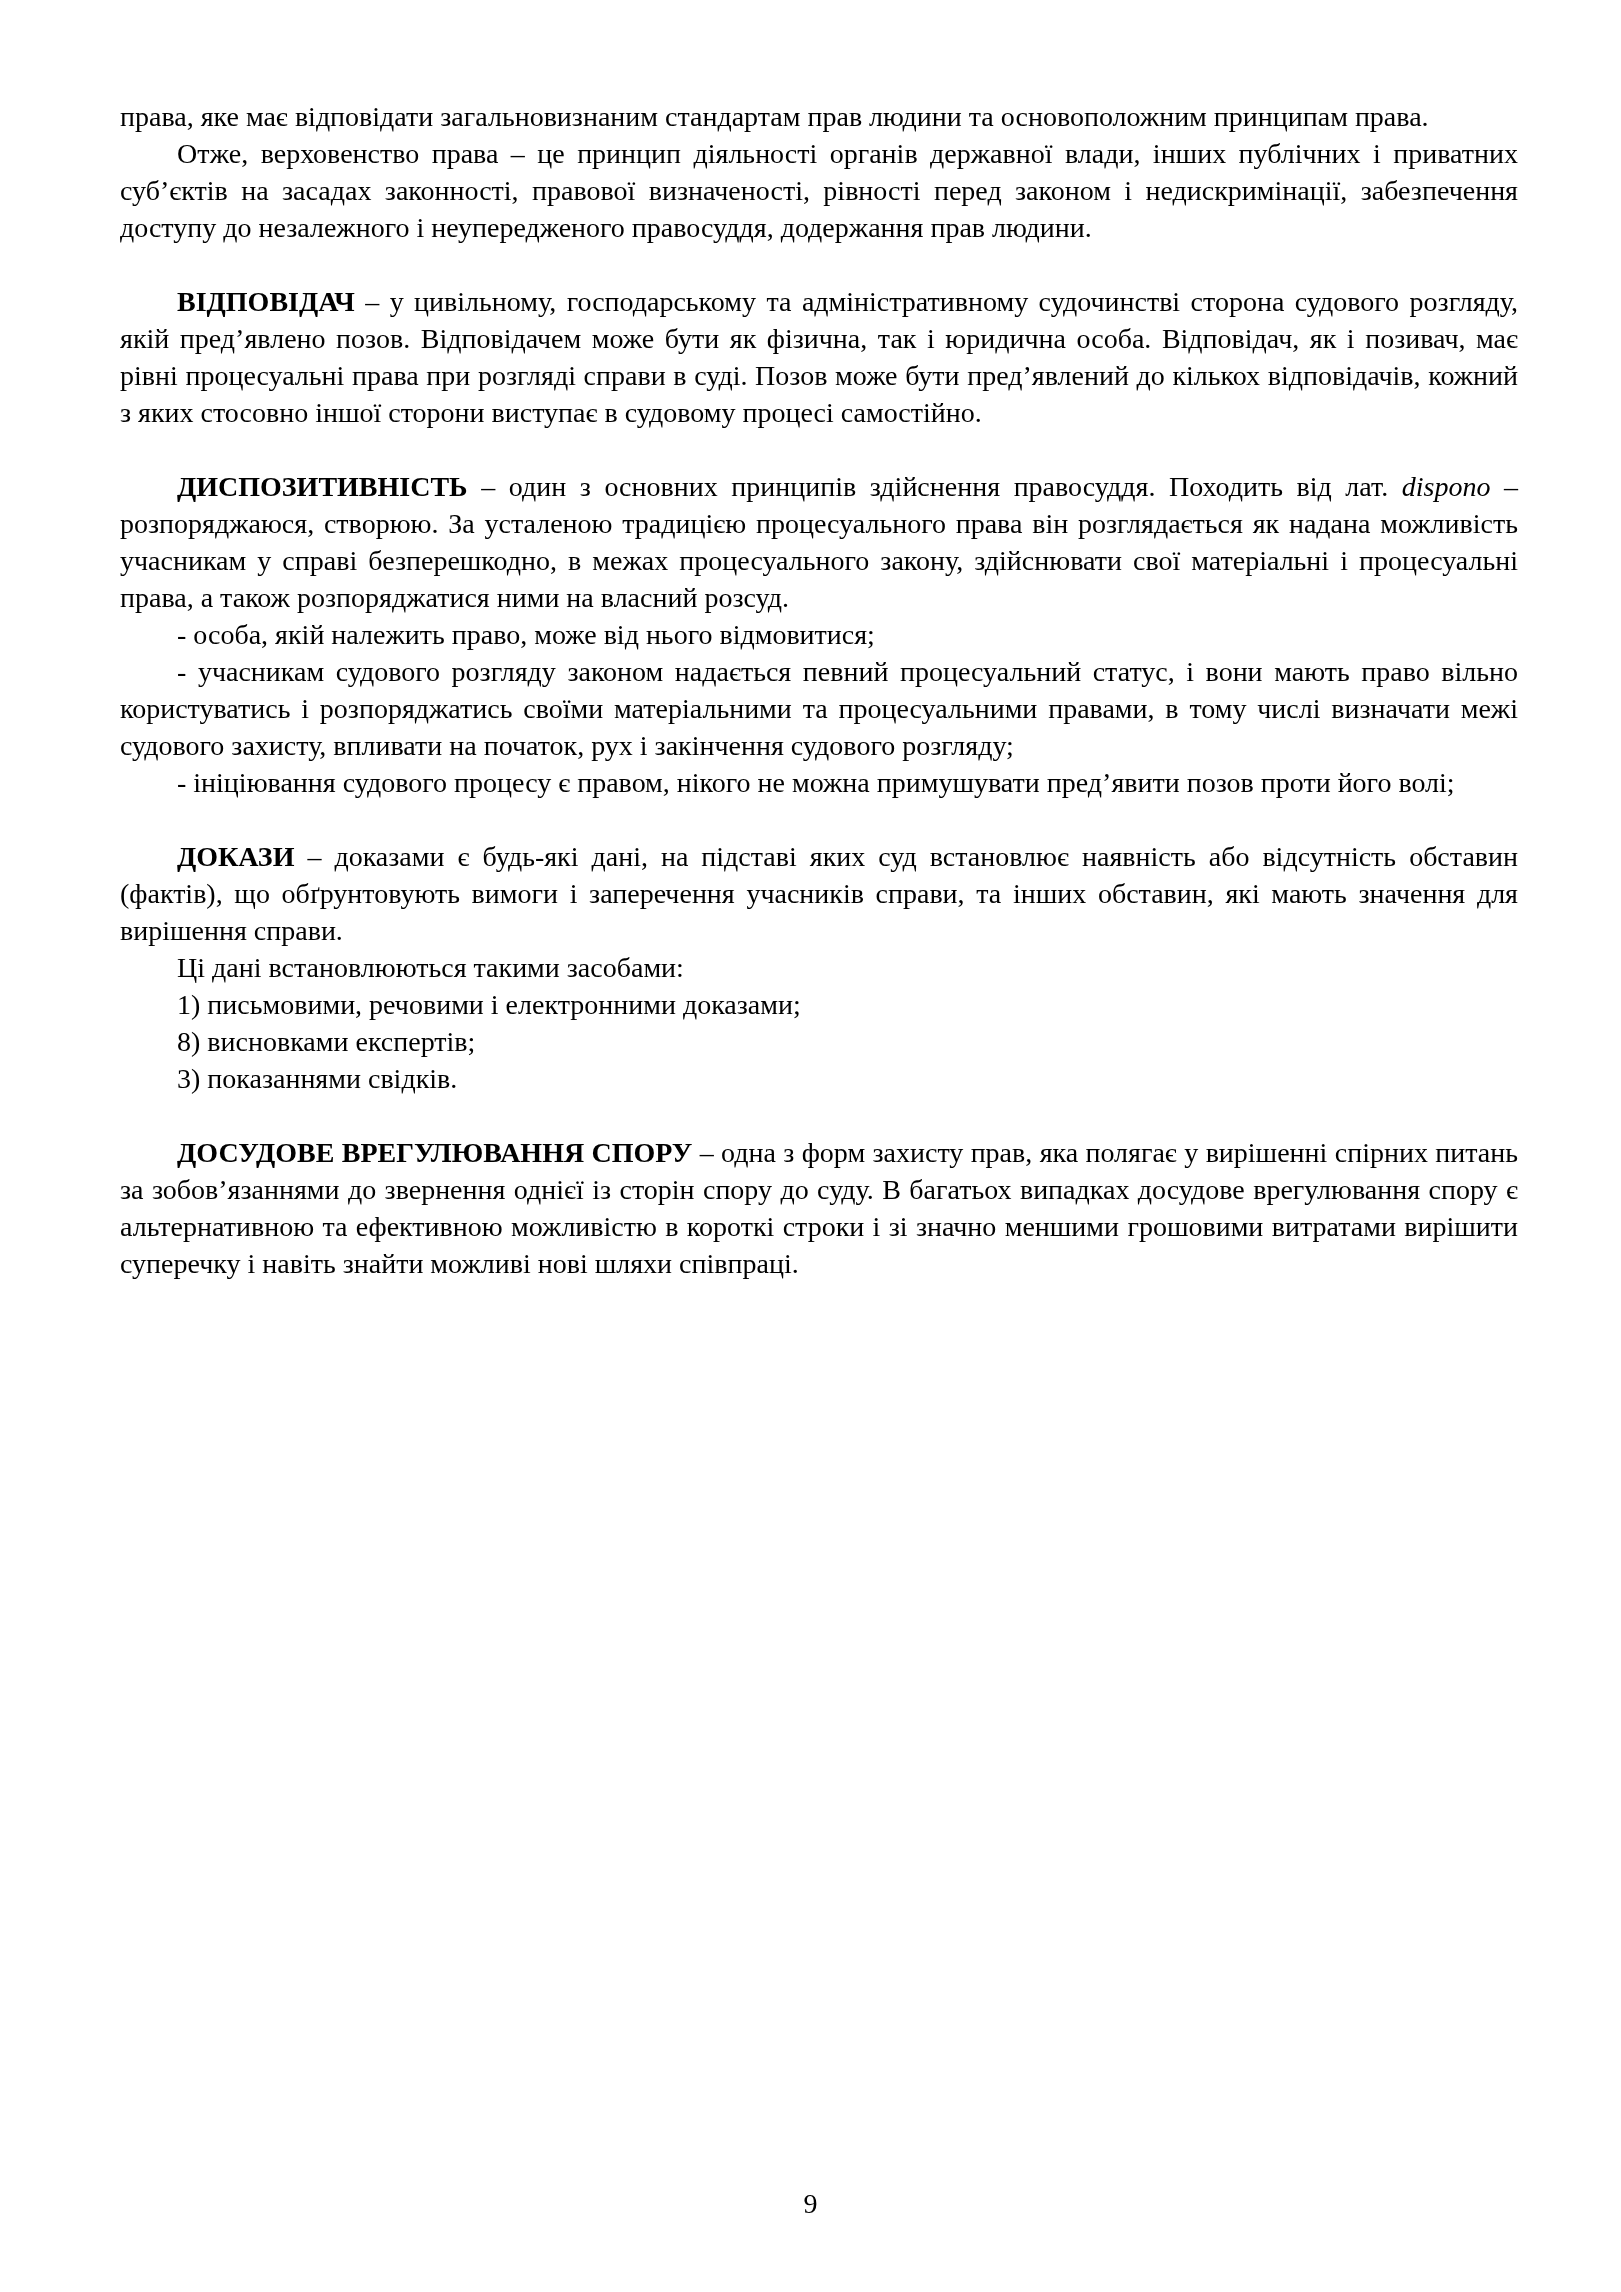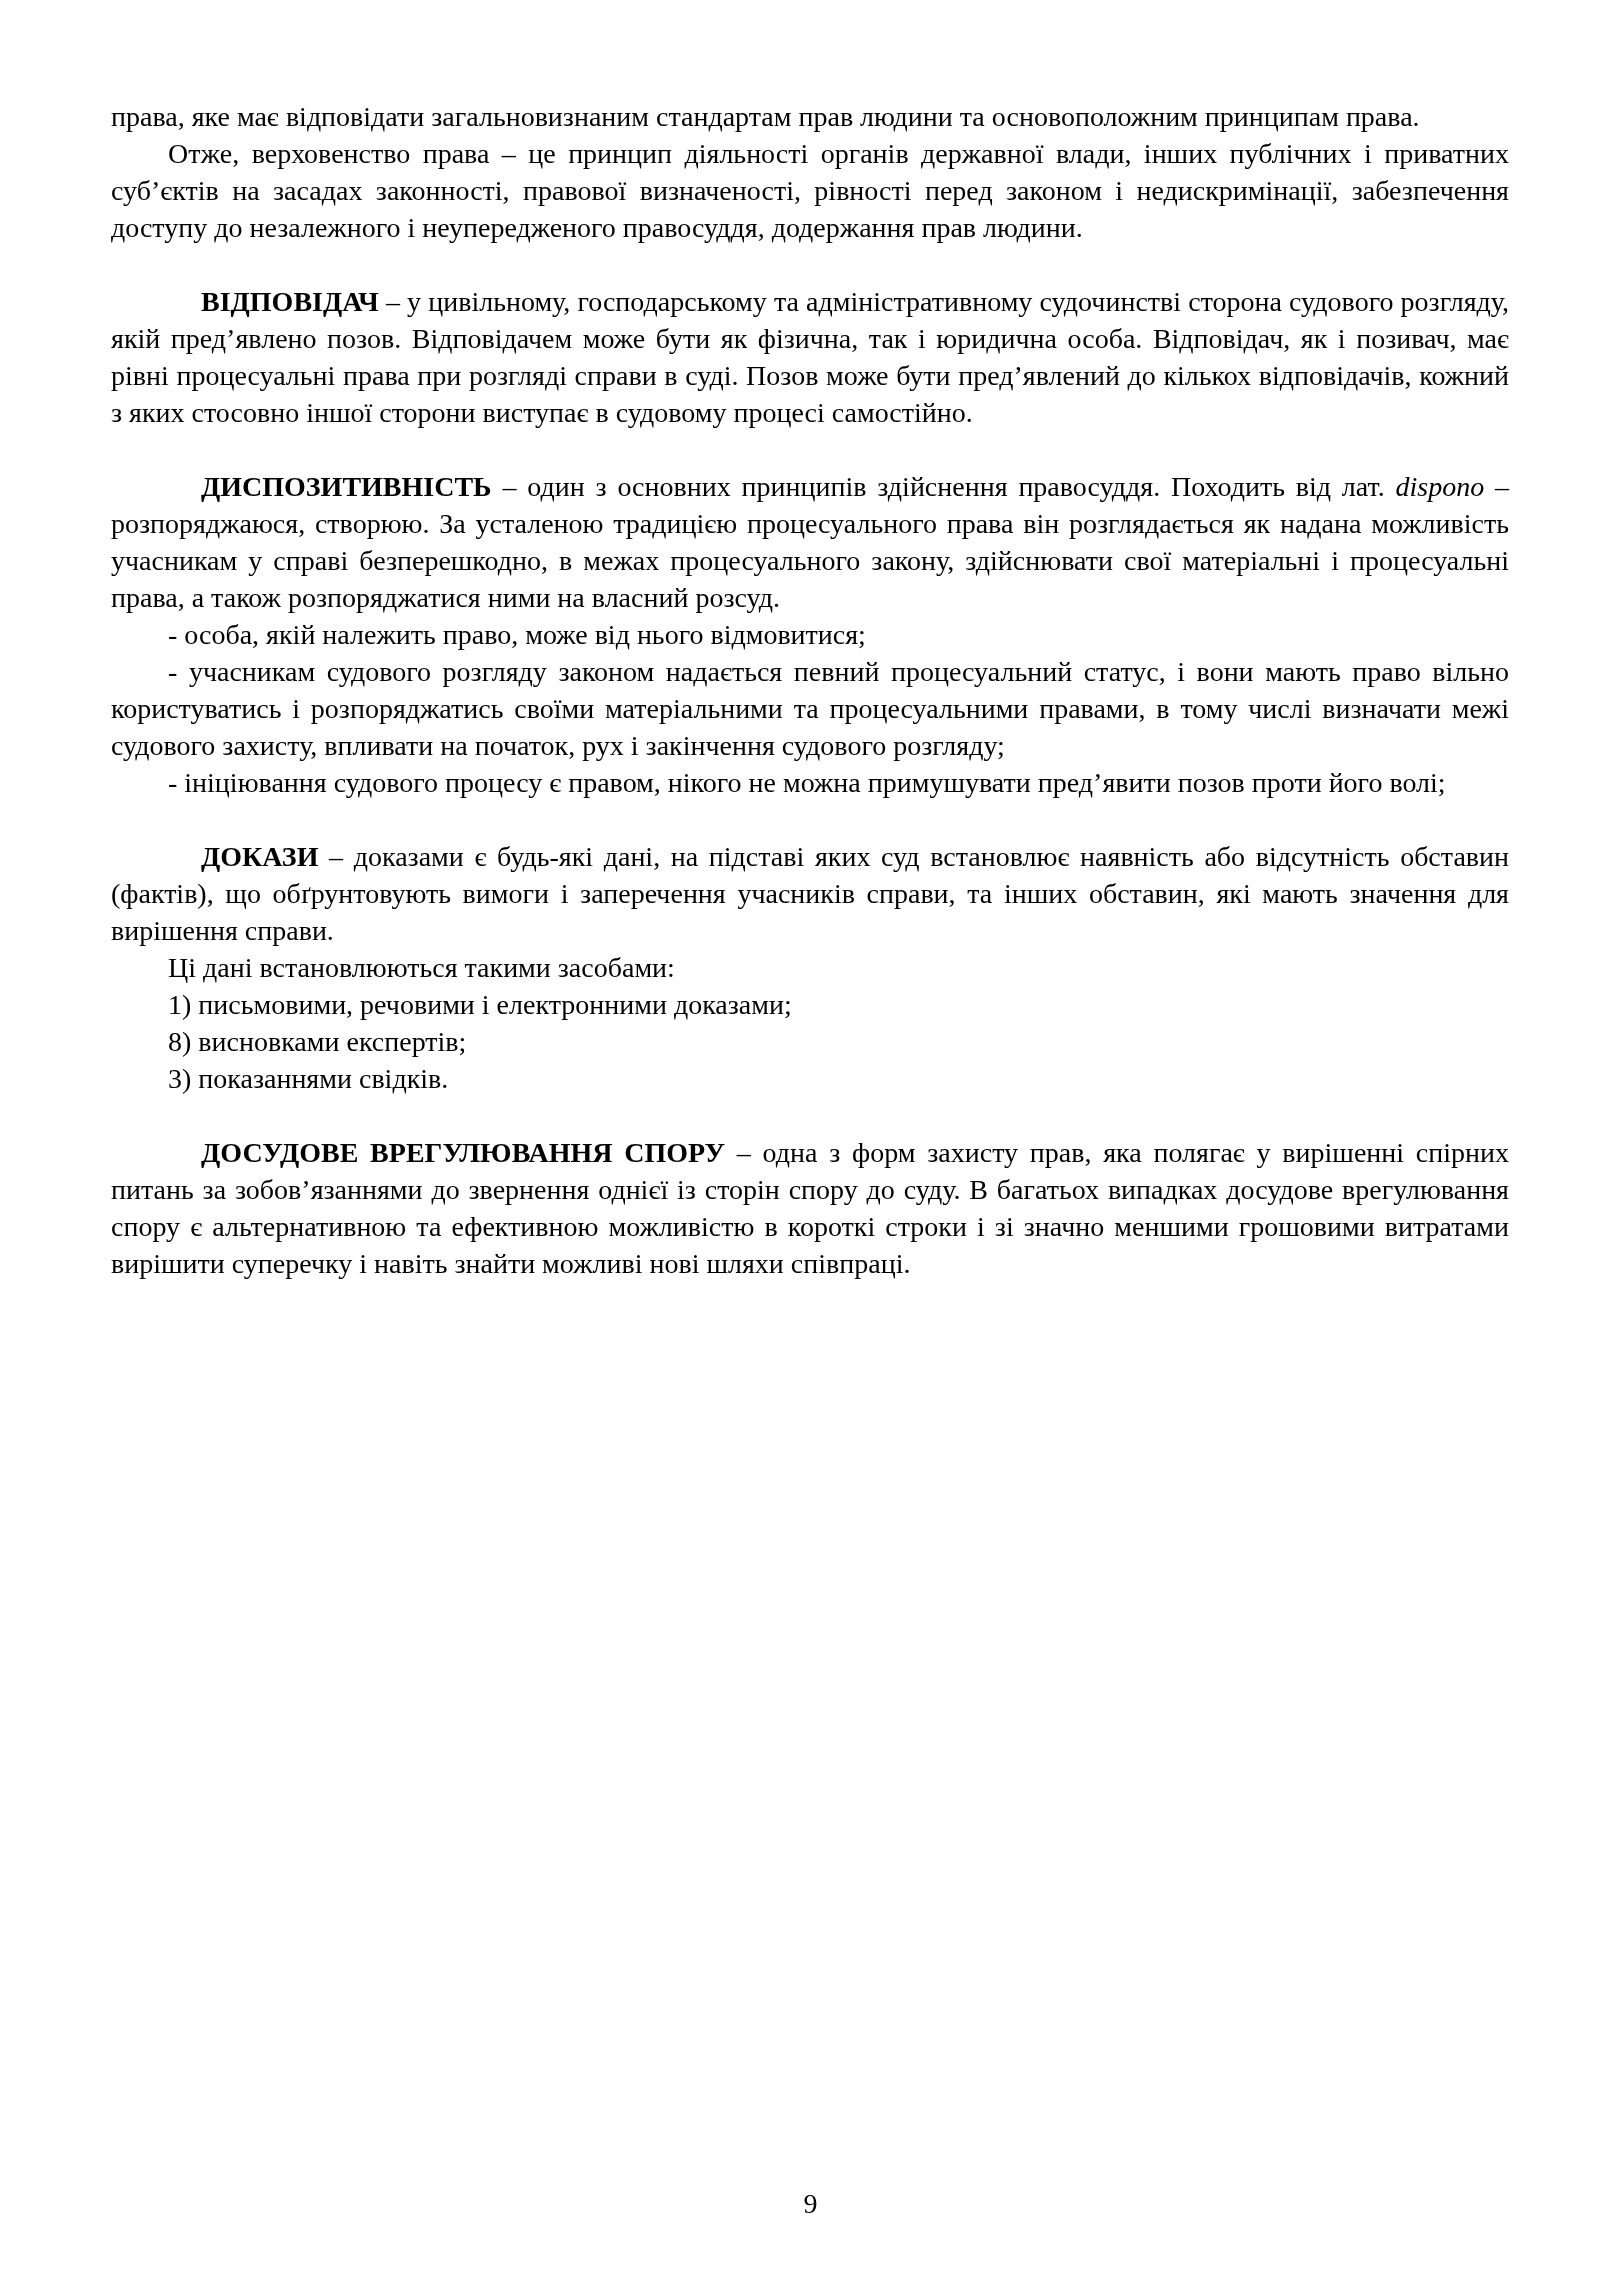--- a/index.html
+++ b/index.html
@@ -12,34 +12,34 @@
     position: relative;
     width: 1621px;
     height: 2293px;
     background: #ffffff;
     color: #000000;
     font-family: "Liberation Serif", "DejaVu Serif", serif;
     overflow: hidden;
   }
   .content {
     position: absolute;
-    left: 111px;
+    left: 120px;
     top: 98px;
     width: 1398px;
   }
   .para {
     margin: 0;
     font-size: 28px;
     line-height: 37px;
     text-align: justify;
     white-space: normal;
   }
   .ind  { text-indent: 57px; }
   .sp   { margin-top: 37px; }   
-  .term { font-weight: bold; margin-left: 33px; }
+  .term { font-weight: bold; }
   .it   { font-style: italic; }
   .page-footer {
     position: absolute;
     left: 0;
     right: 0;
     bottom: 71px;
     text-align: center;
     font-size: 28px;
     line-height: 37px;
   }

